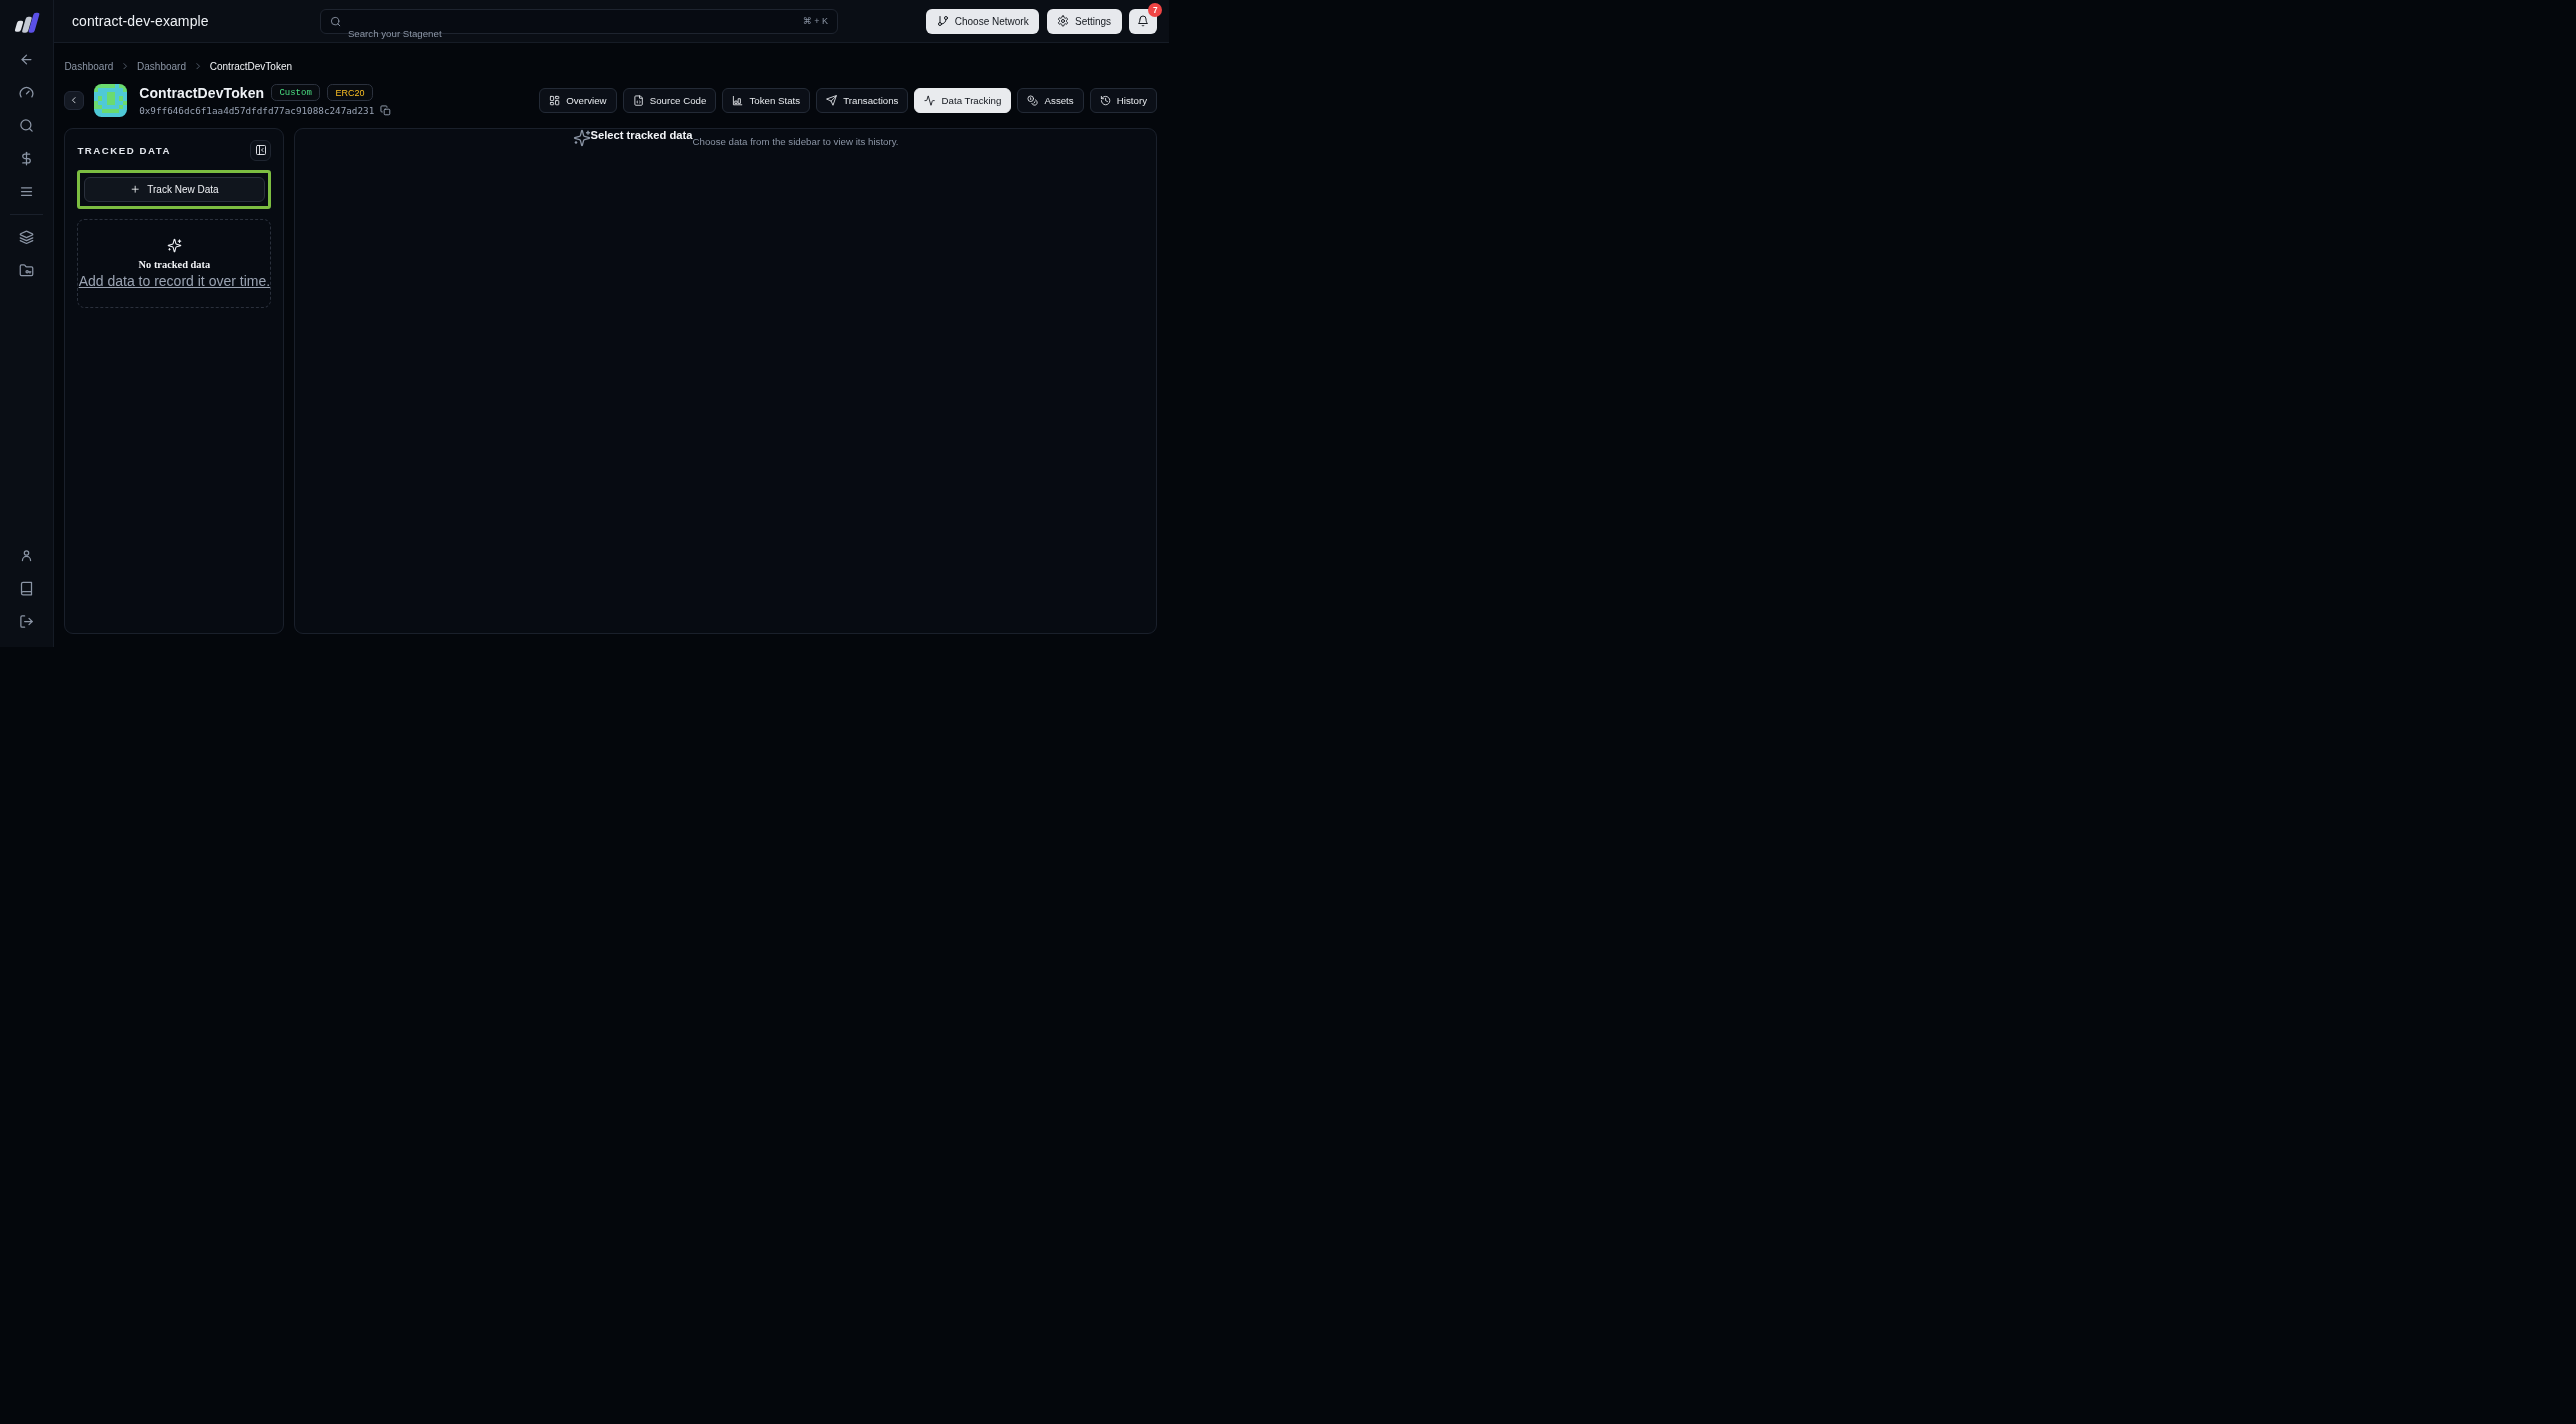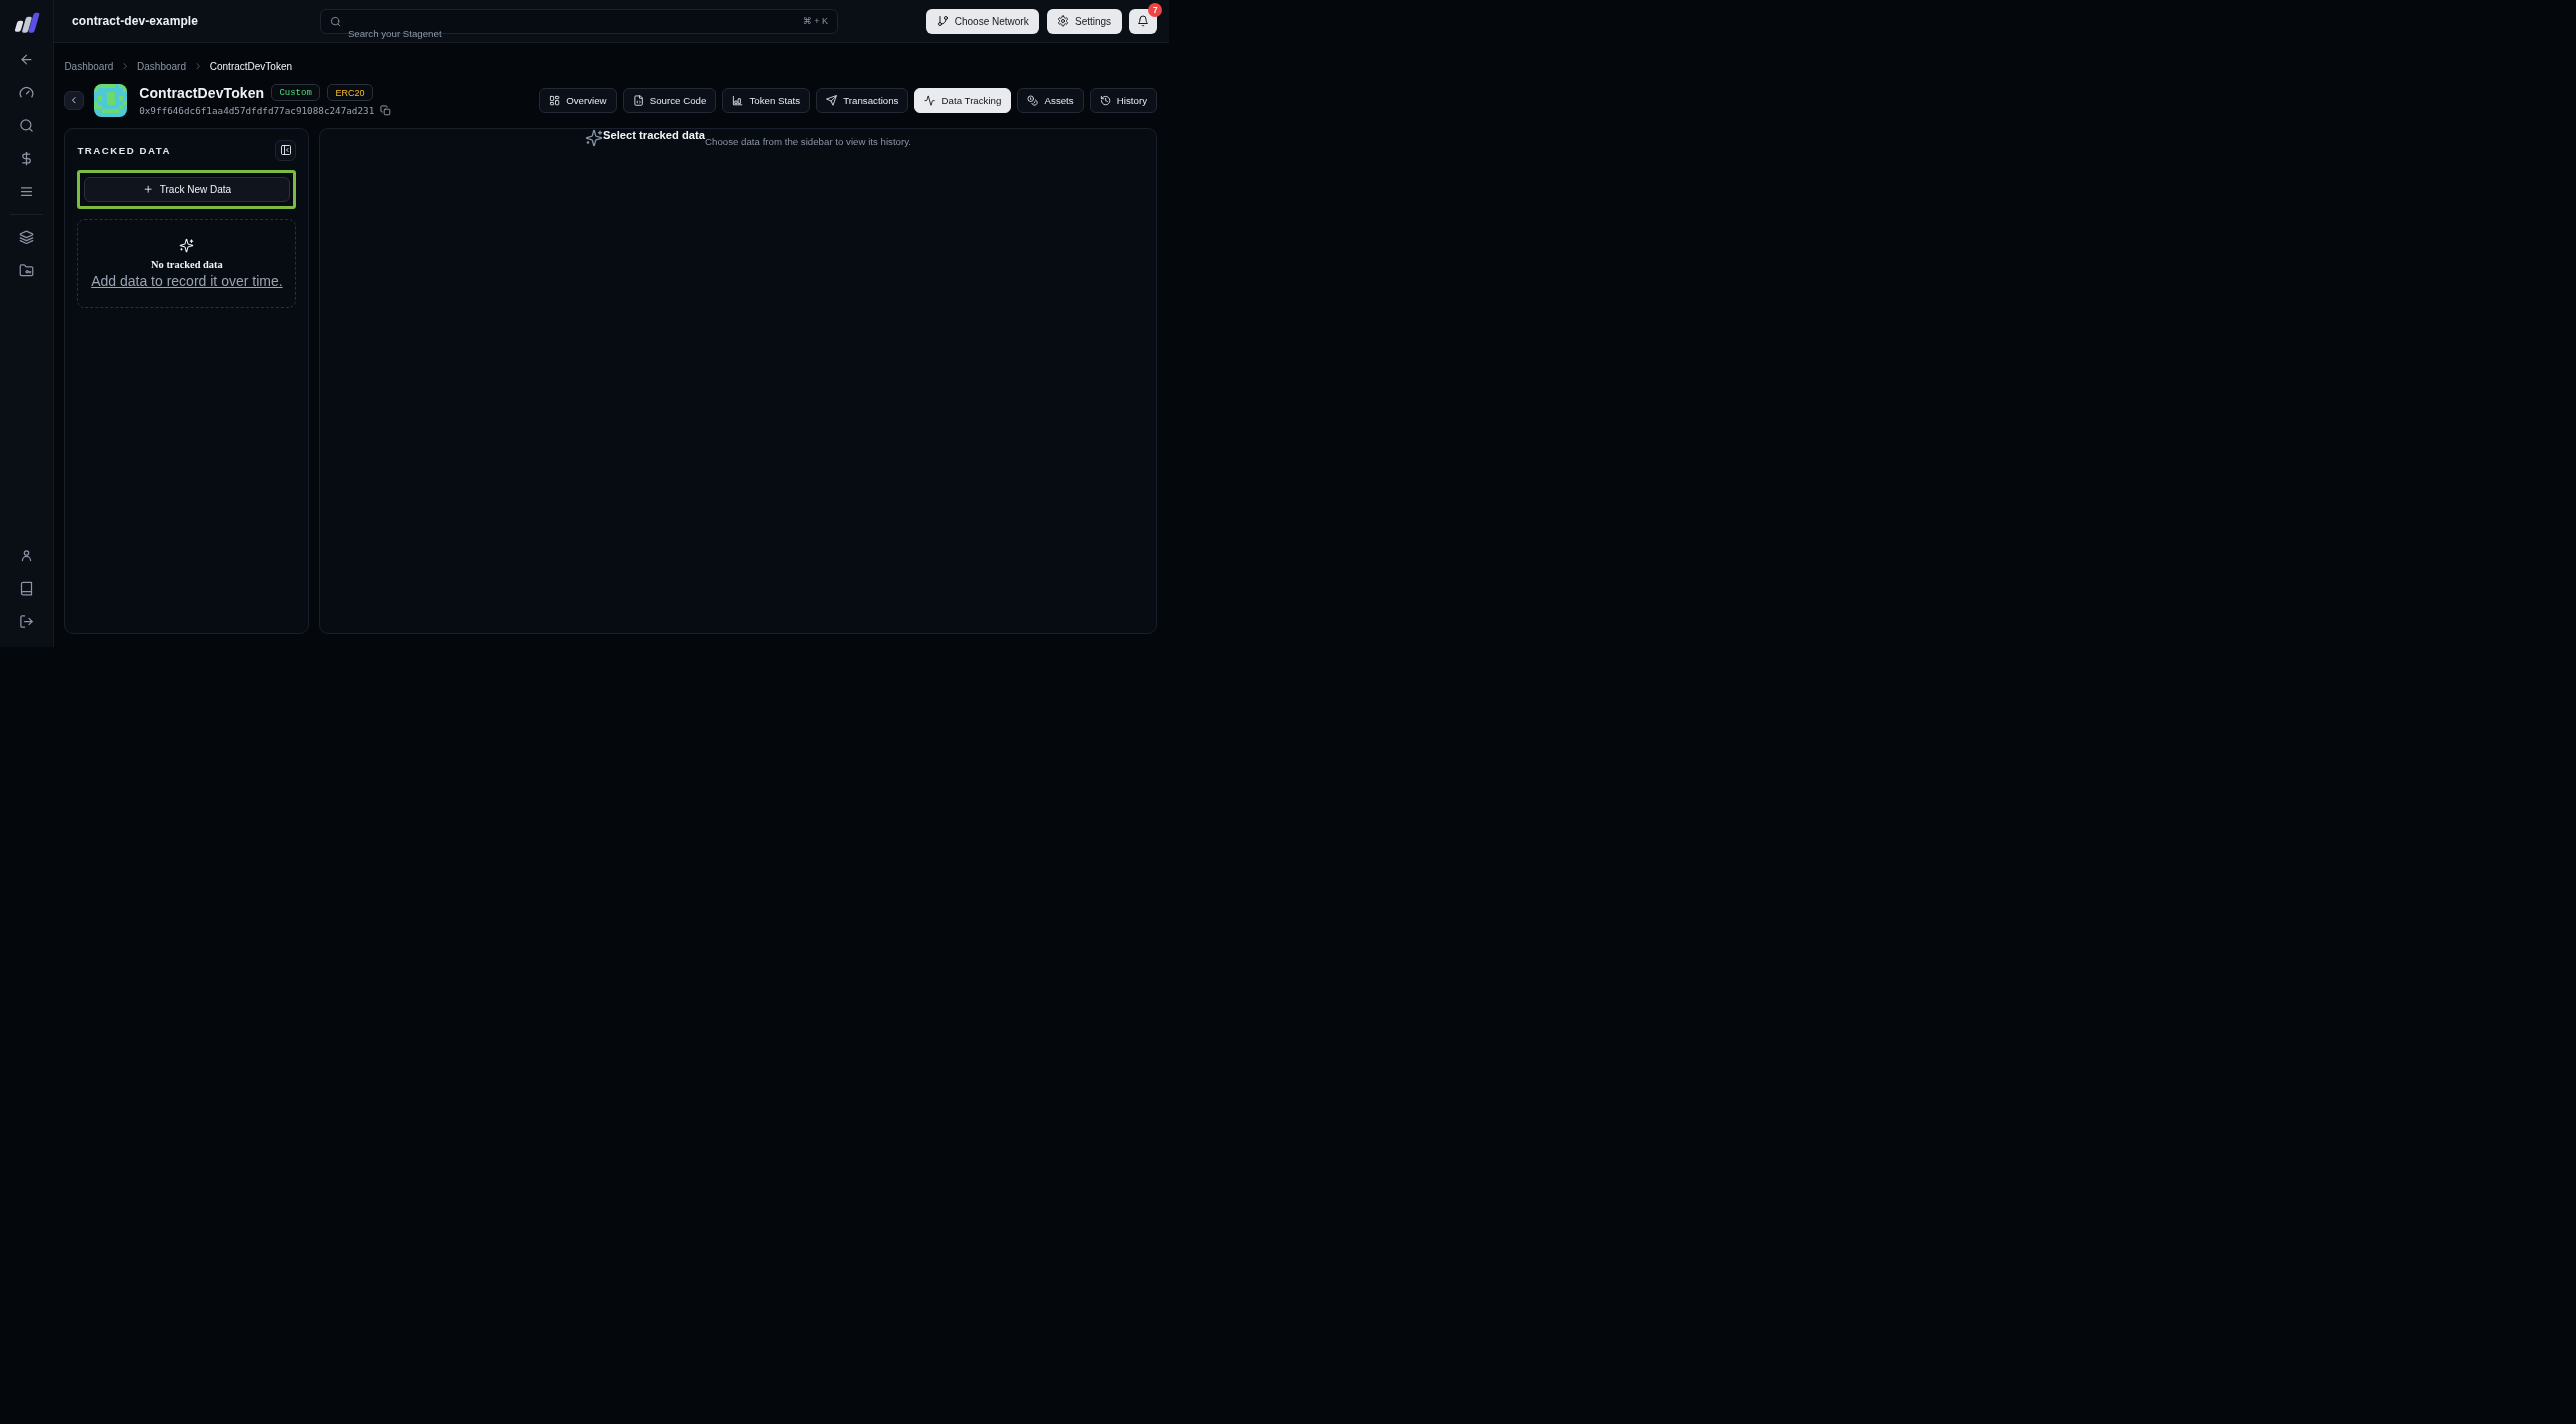--- a/index.html
+++ b/index.html
@@ -23,21 +23,21 @@
   .side-item svg { width:15px; height:15px; }
   .side-divider { width:33px; border-top:0.7px solid #1a202b; margin:6px 0; }
   .side-spacer { flex:1; }
   .side-bottom { margin-bottom:9px; }
 
   
   .main-col { flex:1; display:flex; flex-direction:column; min-width:0; }
 
   .topbar { height:43px; background:#0a0e15; border-bottom:0.7px solid #161c26;
     display:flex; align-items:center; position:relative; flex-shrink:0; }
-  .workspace-title { font-size:12px; font-weight:700; margin-left:18px; letter-spacing:0.1px; }
+  .workspace-title { font-size:14px; font-weight:400; margin-left:18px; letter-spacing:0.1px; }
   .searchbox { position:absolute; left:266px; width:518px; height:24.6px; top:9px;
     background:#070b12; border:0.7px solid #1e242f; border-radius:6px;
     display:flex; align-items:center; padding:0 9px; gap:6.7px; }
   .searchbox svg { width:11.2px; height:11.2px; color:#8b95a5; flex-shrink:0; }
   .searchbox input { flex:1; background:transparent; border:none; outline:none;
     font-family:"Liberation Sans",sans-serif; font-size:9.7px; color:#dfe3ea;margin-top:24px; }
   .searchbox input::placeholder { color:#8b95a5; }
   .search-kbd { font-size:9px; color:#8b95a5; white-space:nowrap; }
   .topbar-actions { margin-left:auto; display:flex; align-items:center; gap:7.5px; padding-right:12px; }
   .btn-light { display:flex; align-items:center; gap:6px; height:25px; padding:0 10.4px;
@@ -74,21 +74,21 @@
 
   .tabs { margin-left:auto; display:flex; align-items:center; gap:6px; }
   .tab { display:flex; align-items:center; gap:6px; height:24.6px; padding:0 9px;
     background:#0b0f17; border:0.7px solid #232a36; border-radius:6px; color:#e7eaee;
     font-family:"Liberation Sans",sans-serif; font-size:9.7px; cursor:pointer; white-space:nowrap; }
   .tab svg { width:11.2px; height:11.2px; stroke-width:1.9; }
   .tab.active { background:#e9ebee; border-color:#e9ebee; color:#12161d; font-weight:500; }
 
   .cards { margin-top:11.2px; display:flex; gap:9.7px; height:506px; }
   .panel { background:#070b12; border:0.7px solid #1a202b; border-radius:9px; }
-  .tracked-panel { width:245px; padding:10.4px 12px; flex-shrink:0; }
+  .tracked-panel { width:220px; padding:10.4px 12px; flex-shrink:0; }
   .panel-head { display:flex; align-items:center; justify-content:space-between; }
   .panel-title { font-size:9.7px; font-weight:600; letter-spacing:1.5px; color:#e2e6ec; }
   .collapse-btn { width:21px; height:21px; background:#0b1018; border:0.7px solid #1f2530; border-radius:6px;
     color:#eef1f5; display:flex; align-items:center; justify-content:center; cursor:pointer; }
   .collapse-btn svg { width:12px; height:12px; stroke-width:1.8; }
 
   .highlight-wrap { margin-top:9.7px; border:3px solid #7cbd41; border-radius:3px; padding:3.7px; }
   .track-btn { width:100%; height:25px; background:#10151d; border:0.7px solid #2a303c; border-radius:6px;
     color:#f0f2f5; font-family:"Liberation Sans",sans-serif; font-size:10px;
     display:flex; align-items:center; justify-content:center; gap:6.7px; cursor:pointer; }

